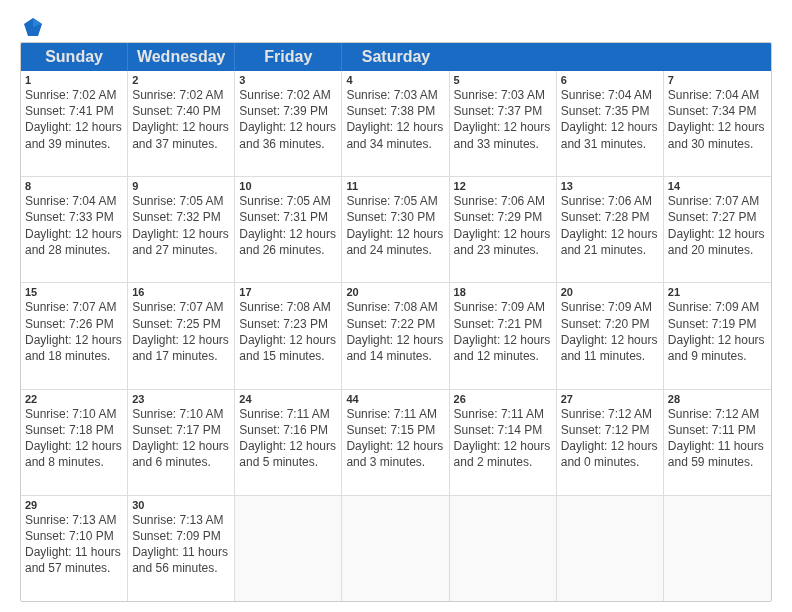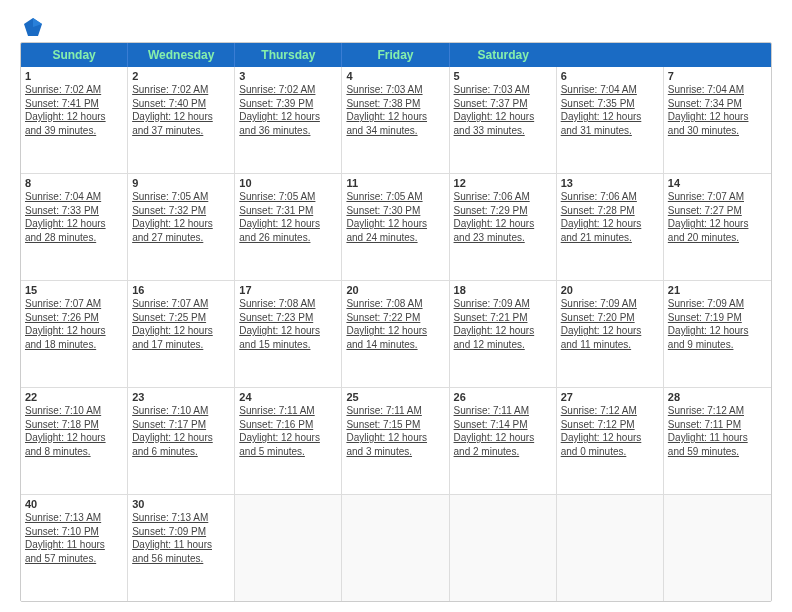--- a/index.html
+++ b/index.html
@@ -66,22 +66,22 @@
       overflow: hidden;
       display: flex;
       flex-direction: column;
     }
     .cal-header-row {
       display: grid;
       grid-template-columns: repeat(7, 1fr);
       background: #1a6bc4;
     }
     .cal-header-cell {
-      color: #86efac;
-      font-size: 12px;
+      color: #e5e5e5;
+      font-size: 16px;
       font-weight: bold;
       text-align: center;
       padding: 5px 2px;
       border-right: 1px solid #3a7dd4;
     }
     .cal-header-cell:last-child { border-right: none; }
     .cal-body {
       flex: 1;
       display: flex;
       flex-direction: column;
@@ -105,24 +105,23 @@
     .cal-cell:last-child { border-right: none; }
     .cal-cell.empty { background: #f9f9f9; }
     .day-num {
       font-size: 11px;
       font-weight: bold;
       color: #333;
       display: block;
       margin-bottom: 1px;
     }
     .cell-text {
-      font-size: 10px;
+      font-size: 12px;
       color: #444;
       line-height: 1.35;
-      text-decoration: underline;
     }
   </style>
 </head>
 <body>
 
 <div class="page">
   <div class="header">
     <div class="logo">
       <div class="logo-text">
         <span class="logo-general"></span>
@@ -136,21 +135,20 @@
     <div class="title-block">
       <div class="month-title"></div>
       <div class="location"></div>
     </div>
   </div>
 
   <div class="calendar">
     <div class="cal-header-row">
     <div class="cal-header-cell">Sunday</div>
         <div class="cal-header-cell">Wednesday</div>
-        <div class="cal-header-cell">Thursday</div>
         <div class="cal-header-cell">Friday</div>
         <div class="cal-header-cell">Saturday</div>
       </div>
     <div class="cal-body">
     <div class="cal-row">
           <div class="cal-cell">
             <span class="day-num">1</span>
             <div class="cell-text" style="white-space: pre-line;">Sunrise: 7:02 AM
 Sunset: 7:41 PM
 Daylight: 12 hours and 39 minutes.</div>
@@ -293,21 +291,21 @@
 Sunset: 7:17 PM
 Daylight: 12 hours and 6 minutes.</div>
           </div>
           <div class="cal-cell">
             <span class="day-num">24</span>
             <div class="cell-text" style="white-space: pre-line;">Sunrise: 7:11 AM
 Sunset: 7:16 PM
 Daylight: 12 hours and 5 minutes.</div>
           </div>
           <div class="cal-cell">
-            <span class="day-num">25</span>
+            <span class="day-num">44</span>
             <div class="cell-text" style="white-space: pre-line;">Sunrise: 7:11 AM
 Sunset: 7:15 PM
 Daylight: 12 hours and 3 minutes.</div>
           </div>
           <div class="cal-cell">
             <span class="day-num">26</span>
             <div class="cell-text" style="white-space: pre-line;">Sunrise: 7:11 AM
 Sunset: 7:14 PM
 Daylight: 12 hours and 2 minutes.</div>
           </div>
@@ -319,21 +317,21 @@
           </div>
           <div class="cal-cell">
             <span class="day-num">28</span>
             <div class="cell-text" style="white-space: pre-line;">Sunrise: 7:12 AM
 Sunset: 7:11 PM
 Daylight: 11 hours and 59 minutes.</div>
           </div>
         </div>
         <div class="cal-row">
           <div class="cal-cell">
-            <span class="day-num">40</span>
+            <span class="day-num">29</span>
             <div class="cell-text" style="white-space: pre-line;">Sunrise: 7:13 AM
 Sunset: 7:10 PM
 Daylight: 11 hours and 57 minutes.</div>
           </div>
           <div class="cal-cell">
             <span class="day-num">30</span>
             <div class="cell-text" style="white-space: pre-line;">Sunrise: 7:13 AM
 Sunset: 7:09 PM
 Daylight: 11 hours and 56 minutes.</div>
           </div>

